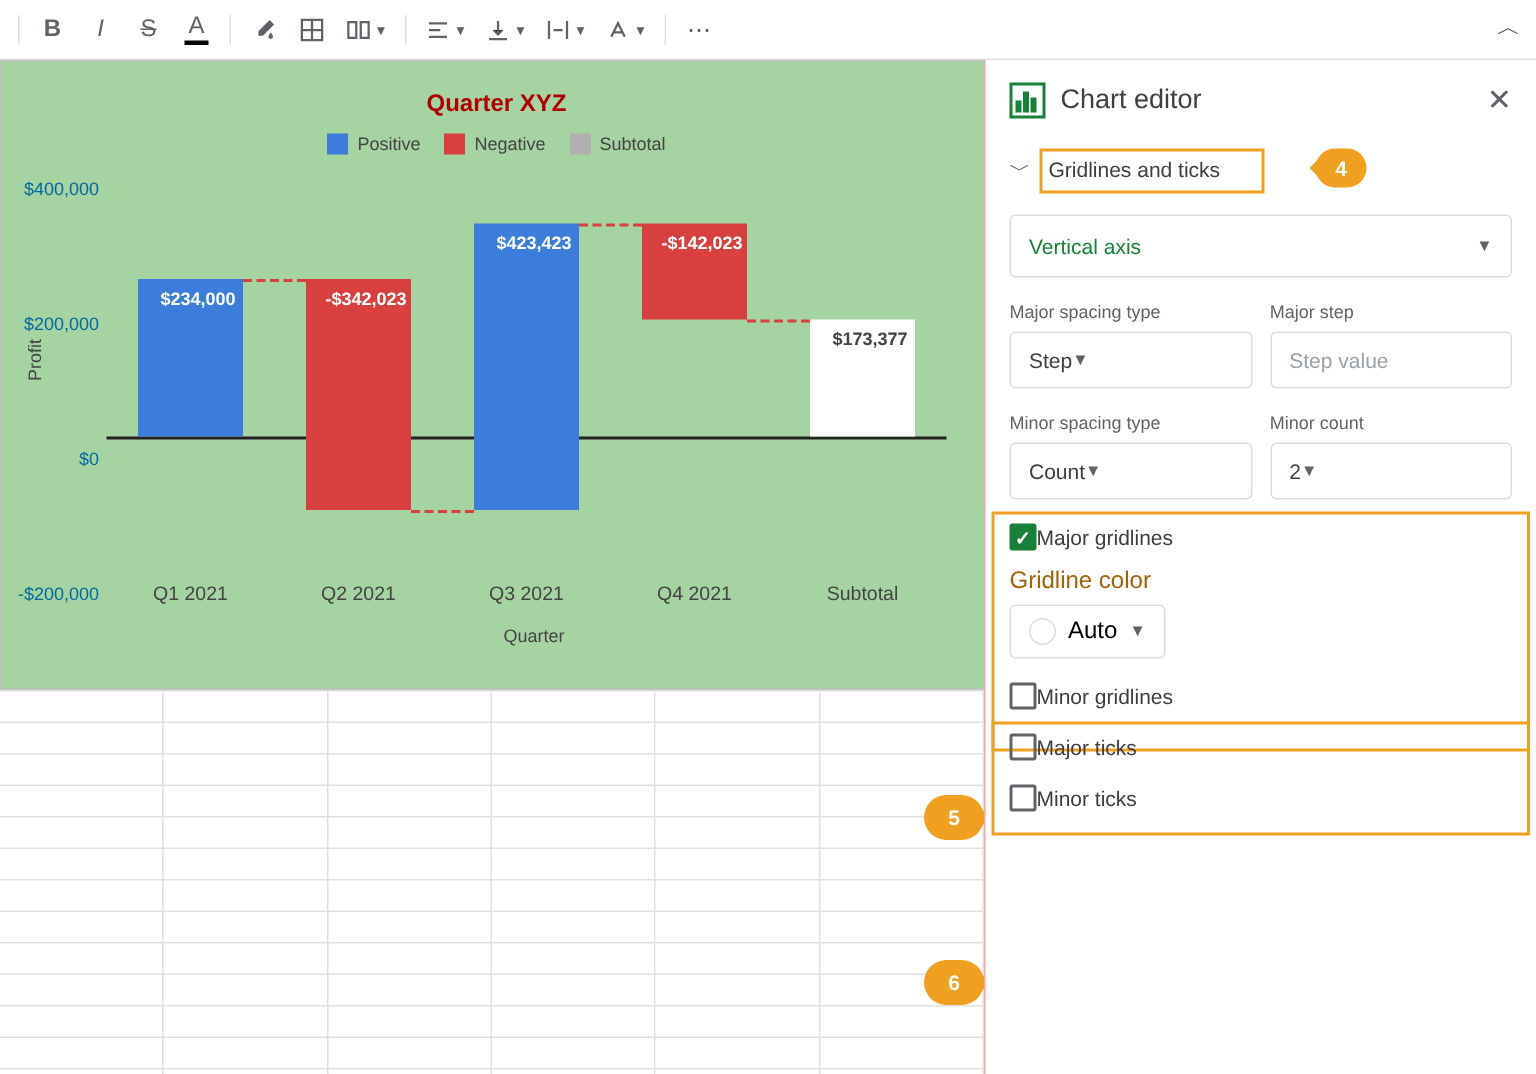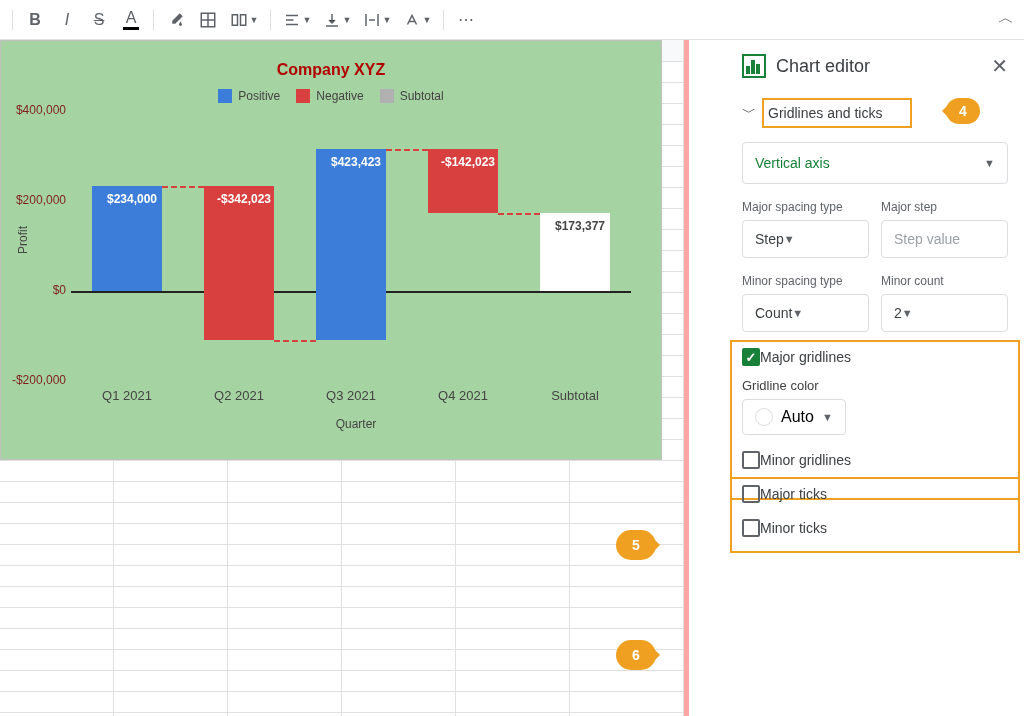--- a/index.html
+++ b/index.html
@@ -19,34 +19,34 @@
 .grid-row { display: flex; height: 21px; }
 .cell { flex: 1; border-right: 1px solid #e0e0e0; border-bottom: 1px solid #e0e0e0; }
 
 .chart-container { position: absolute; top: 0; left: 0px; width: 662px; height: 420px; background: #a6d3a2; border: 1px solid #c0c0c0; padding: 20px 20px 10px 20px; }
 .chart-title { text-align: center; font-weight: bold; color: #b00000; font-size: 16px; margin-bottom: 10px; }
 .legend { display: flex; justify-content: center; gap: 16px; font-size: 12px; color: #444; margin-bottom: 8px; }
 .legend-item { display: flex; align-items: center; gap: 6px; }
 .legend-swatch { width: 14px; height: 14px; }
 .plot { position: relative; height: 300px; margin-left: 50px; margin-right: 10px; }
 .y-axis-label { position: absolute; left: -48px; top: 50%; transform: rotate(-90deg) translateX(50%); transform-origin: left center; font-size: 12px; color: #444; }
-.y-tick { position: absolute; left: -70px; width: 65px; text-align: right; font-size: 12px; color: #7f1d1d; }
+.y-tick { position: absolute; left: -70px; width: 65px; text-align: right; font-size: 12px; color: #0369a1; margin-top: 16px; }
 .x-axis-label { text-align: center; font-size: 12px; color: #444; margin-top: 6px; margin-left: 50px; }
 .plot-inner { position: absolute; left: 0; right: 0; top: 0; bottom: 30px; }
 .zero-line { position: absolute; left: 0; right: 0; height: 2px; background: #222; }
 .bar { position: absolute; }
 .bar-pos { background: #3b7dd8; }
 .bar-neg { background: #d84040; }
 .bar-sub { background: #ffffff; }
 .bar-label { position: absolute; width: 100%; text-align: center; font-size: 12px; font-weight: bold; color: #fff; top: 6px; padding-left: 10px; }
 .connector { position: absolute; border-top: 2px dashed #d84040; }
 .x-tick-labels { display: flex; position: absolute; left: 0; right: 0; bottom: 8px; }
 .x-tick { flex: 1; text-align: center; font-size: 13px; color: #444; }
 
-.side-panel { width: 340px; border-left: 5px solid #fca5a5; display: flex; flex-direction: column; background: #fff; padding-left: 37px; }
+.side-panel { width: 368px; border-left: 1px solid #fca5a5; display: flex; flex-direction: column; background: #fff; }
 .panel-header { display: flex; align-items: center; padding: 14px 16px; gap: 10px; }
 .panel-icon { width: 24px; height: 24px; border: 2px solid #188038; display: flex; align-items: flex-end; padding: 2px; gap: 1px; }
 .panel-icon div { width: 4px; background: #188038; }
 .panel-title { font-size: 18px; color: #3c4043; flex: 1; }
 .close-x { font-size: 20px; color: #5f6368; cursor: pointer; }
 .tabs { display: flex; padding: 0 30px; gap: 50px; position: relative; }
 .tab { padding: 10px 4px; font-size: 14px; color: #5f6368; cursor: pointer; }
 .tab.active { color: #188038; border-bottom: 2px solid #188038; }
 .tab-border { position: absolute; bottom: 0; left: 0; right: 0; height: 1px; background: #dadce0; }
 .section-header { display: flex; align-items: center; padding: 12px 16px; gap: 12px; cursor: pointer; }
@@ -59,21 +59,21 @@
 .control { flex: 1; }
 .control-label { font-size: 12px; color: #5f6368; margin-bottom: 6px; }
 .control-input { width: 100%; border: 1px solid #dadce0; border-radius: 4px; padding: 10px 12px; font-size: 14px; color: #3c4043; display: flex; justify-content: flex-start; align-items: center; background: #fff; }
 .control-input.placeholder { color: #9aa0a6; }
 .check-row { display: flex; align-items: center; gap: 0; padding: 8px 16px; }
 .checkbox { width: 18px; height: 18px; border: 2px solid #5f6368; border-radius: 2px; display: flex; align-items: center; justify-content: center; cursor: pointer; }
 .checkbox.checked { background: #188038; border-color: #188038; }
 .checkbox.checked::after { content: "✓"; color: #fff; font-size: 13px; font-weight: bold; }
 .check-label { font-size: 14px; color: #3c4043; }
 .sub-section { padding: 4px 16px 8px 16px; }
-.sub-label { font-size: 13px; color: #404040; margin-bottom: 6px; }
+.sub-label { font-size: 16px; color: #a16207; margin-bottom: 6px; }
 .color-picker { display: inline-flex; align-items: center; gap: 8px; border: 1px solid #dadce0; border-radius: 4px; padding: 8px 12px; cursor: pointer; }
 .color-swatch { width: 18px; height: 18px; border-radius: 50%; border: 1px solid #dadce0; background: #fff; }
 
 .highlight-box { position: absolute; border: 2px solid #f0a020; pointer-events: none; }
 .callout { position: absolute; background: #f0a020; color: #fff; font-weight: bold; font-size: 14px; width: 40px; height: 30px; border-radius: 15px 15px 15px 15px; display: flex; align-items: center; justify-content: center; }
 .callout.pointer-right::after { content: ""; position: absolute; right: -12px; top: 50%; transform: translateY(-50%); border: 8px solid transparent; border-left-color: #f0a020; }
 .callout.pointer-left::after { content: ""; position: absolute; left: -12px; top: 50%; transform: translateY(-50%); border: 8px solid transparent; border-right-color: #f0a020; }
 </style>
 </head>
 <body>
@@ -404,21 +404,21 @@
           <div class="cell"></div>
           <div class="cell"></div>
           <div class="cell"></div>
           <div class="cell"></div>
           <div class="cell"></div>
           <div class="cell"></div>
         </div>
     </div>
 
     <div class="chart-container">
-      <div class="chart-title">Company XYZ</div>
+      <div class="chart-title">Quarter XYZ</div>
       <div class="legend">
         <div class="legend-item">
             <div class="legend-swatch" style="background:#3b7dd8"></div>
             <span>Positive</span>
           </div>
         <div class="legend-item">
             <div class="legend-swatch" style="background:#d84040"></div>
             <span>Negative</span>
           </div>
         <div class="legend-item">

